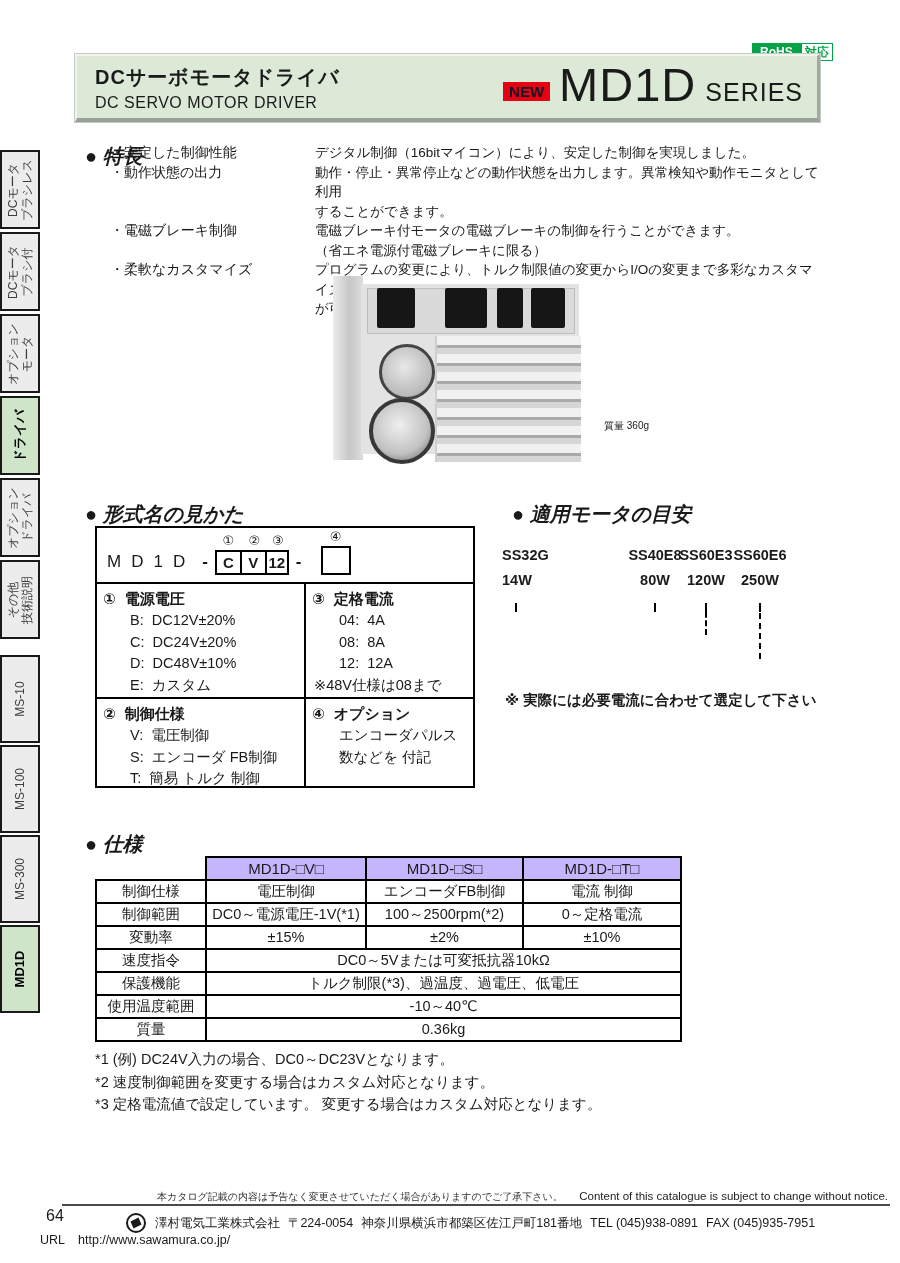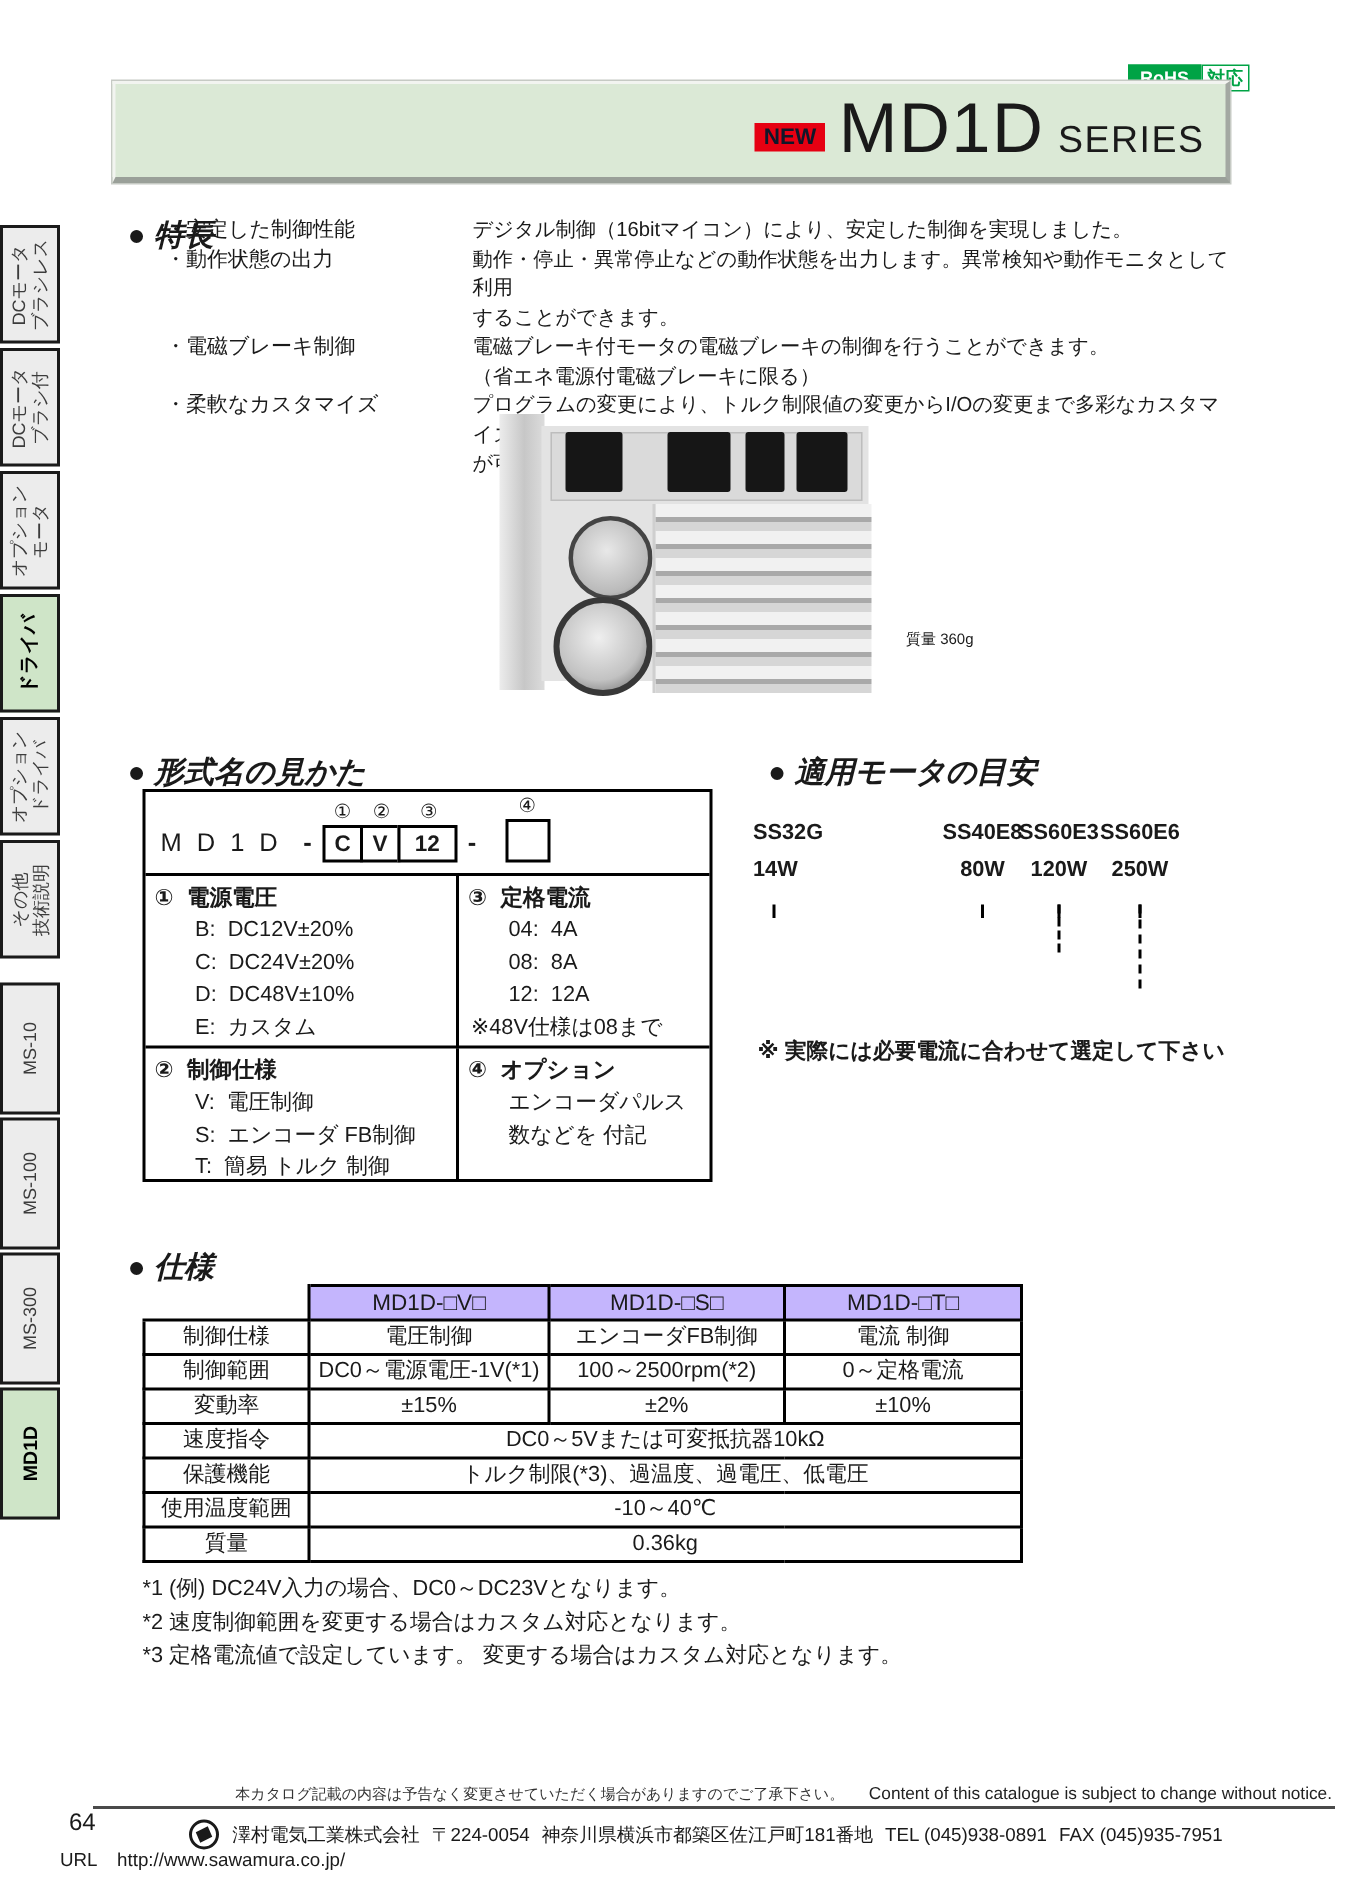--- a/index.html
+++ b/index.html
@@ -169,20 +169,24 @@
         <span>MD1D</span>
       </div>
   </div>
 
   <div class="rohs">
     <span class="rohs-label">RoHS</span>
     <span class="rohs-tag">対応</span>
   </div>
 
   <div class="band">
+    <div class="band-left">
+      <div class="title-jp">DCサーボモータドライバ</div>
+      <div class="title-en">DC SERVO MOTOR DRIVER</div>
+    </div>
     <div class="band-right">
       <span class="new-badge">NEW</span>
       <span class="series-name">MD1D</span>
       <span class="series-suffix">SERIES</span>
     </div>
   </div>
 
   <div class="sec-head" style="left:85px;top:143px;">● 特長</div>
   <div class="features">
     <div class="feat-row">
@@ -229,21 +233,21 @@
         <span class="box-col">
           <span class="circ">①</span>
           <span class="mbox">C</span>
         </span>
         <span class="box-col">
           <span class="circ">②</span>
           <span class="mbox">V</span>
         </span>
         <span class="box-col">
           <span class="circ">③</span>
-          <span class="mbox" style="width:40px;">12</span>
+          <span class="mbox" style="width:24px;">12</span>
         </span>
       </span>
       <span class="model-dash">-</span>
       <span class="box-col" style="margin-left:12px;">
         <span class="circ">④</span>
         <span class="mbox empty"></span>
       </span>
     </div>
     <div class="model-grid">
       <div class="mg-cell c1">

